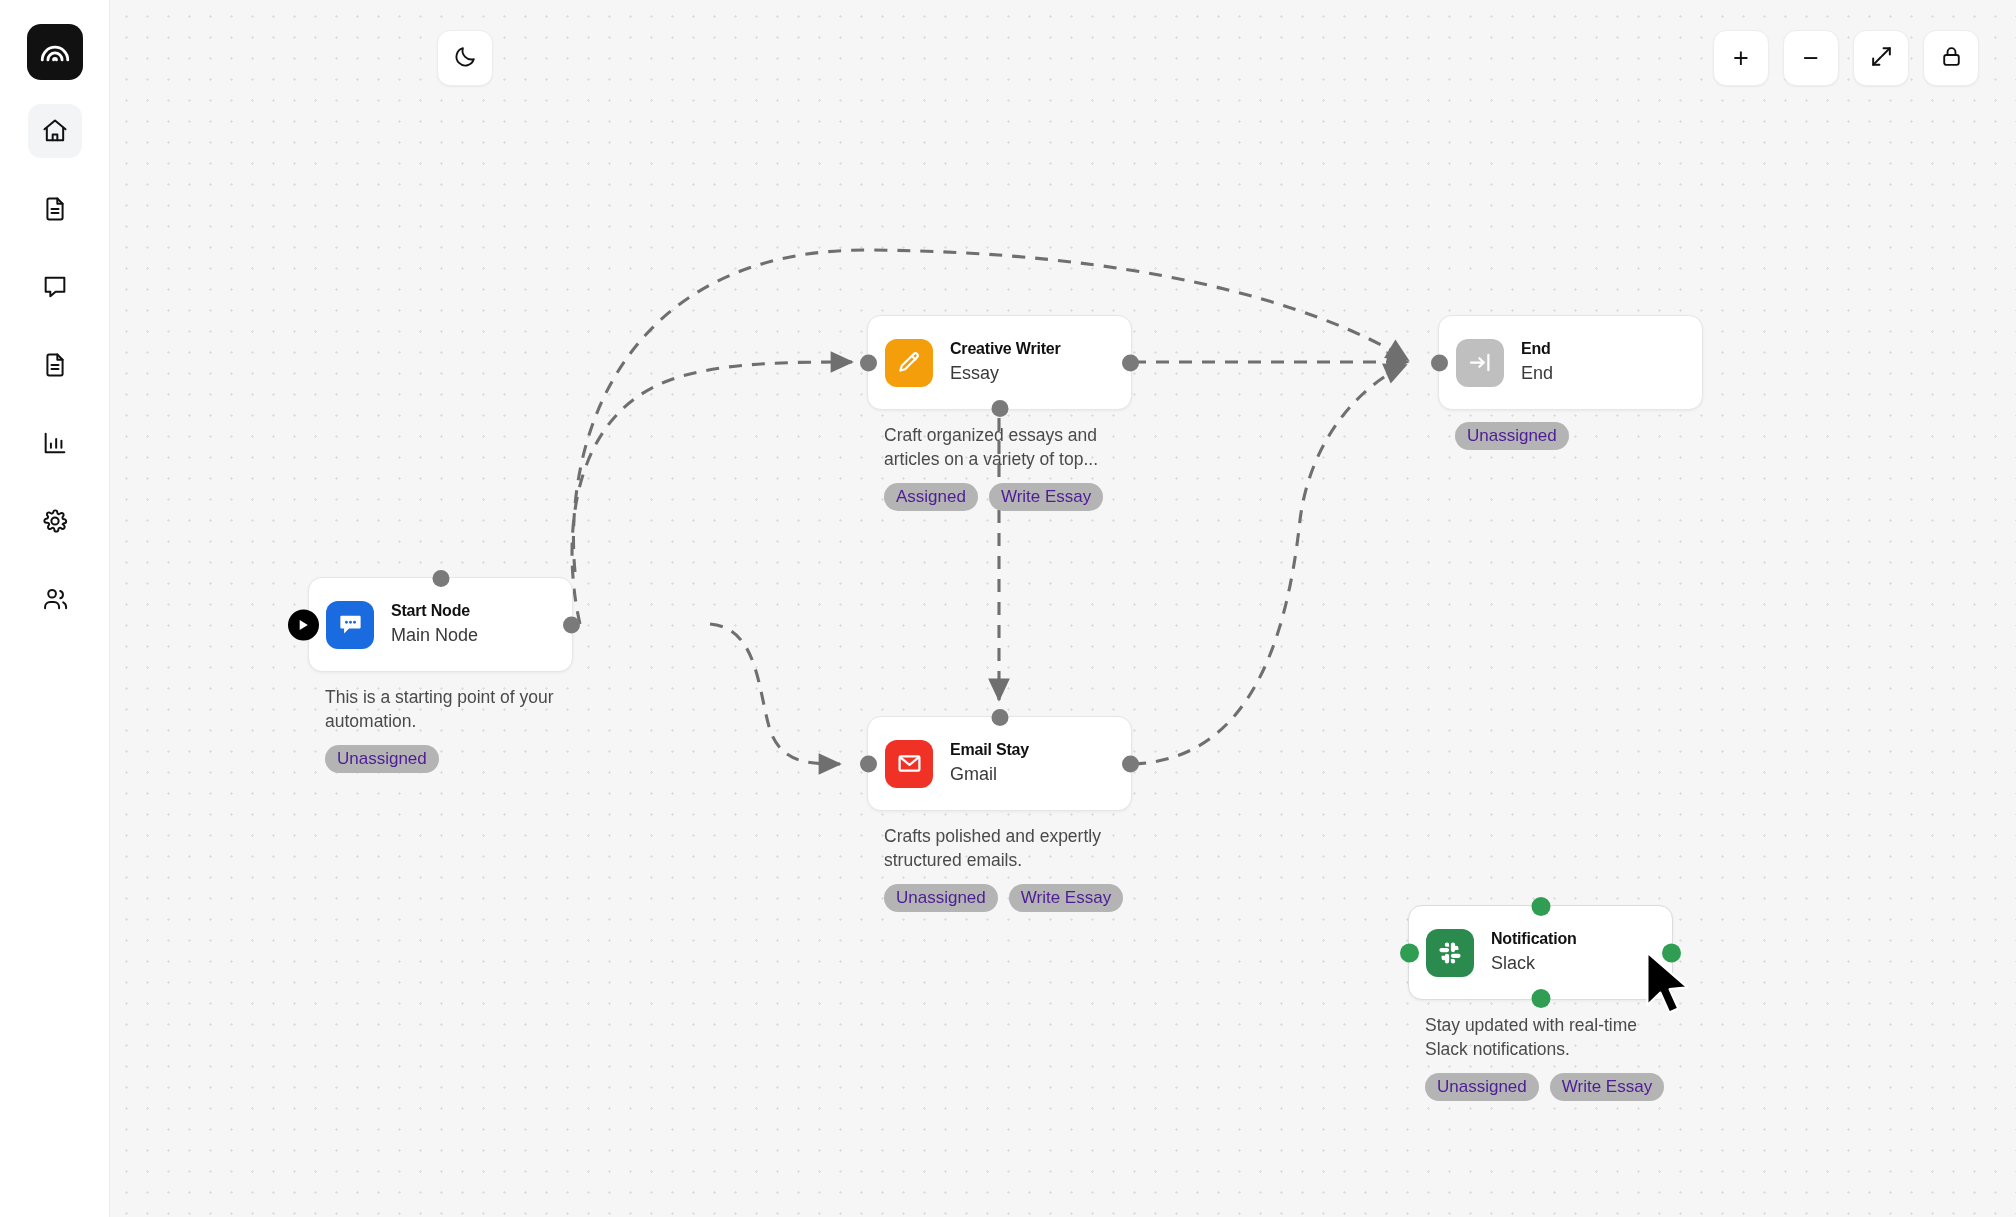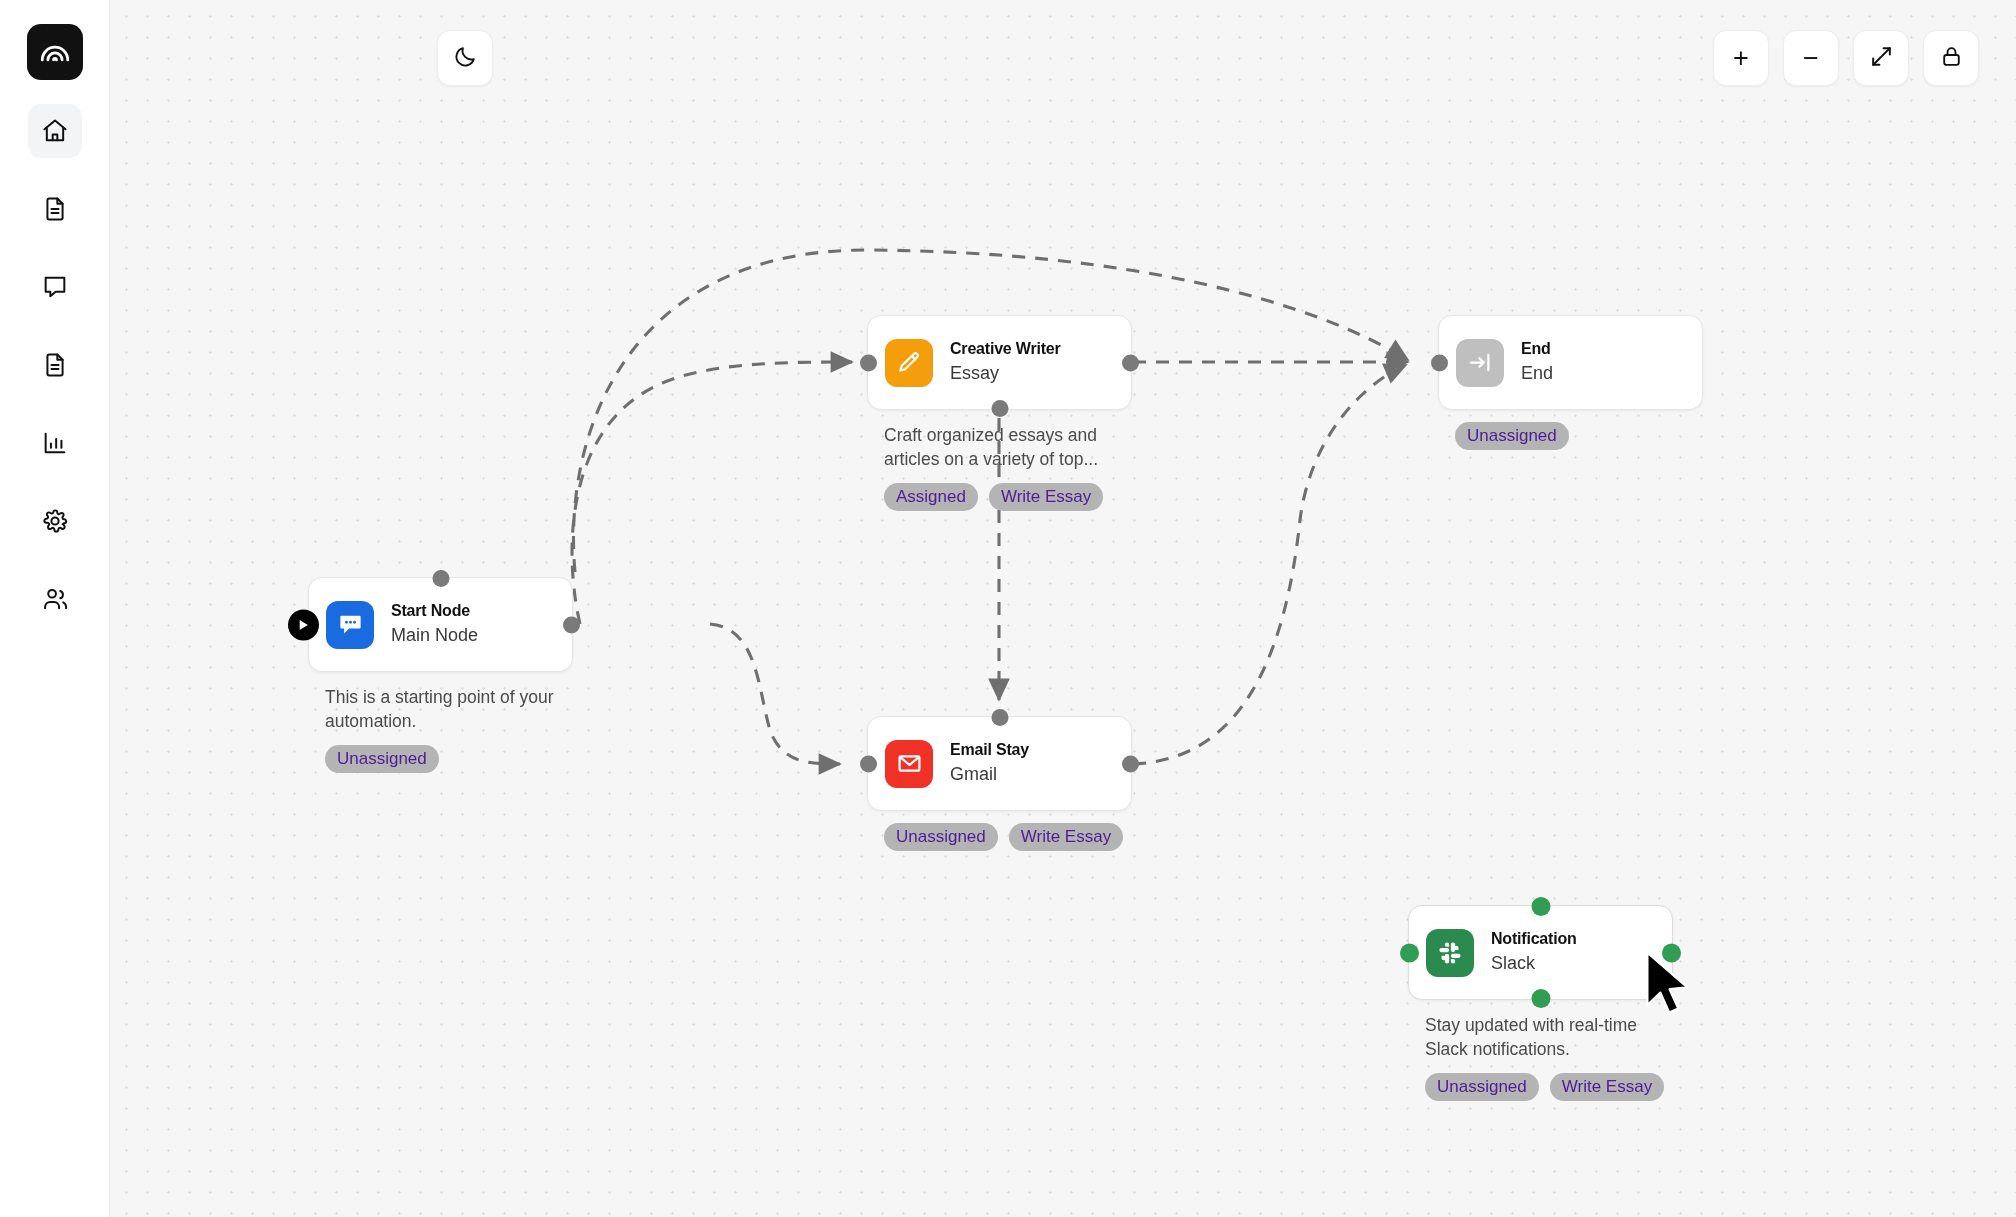--- a/index.html
+++ b/index.html
@@ -346,20 +346,21 @@
         <svg width="27" height="27" viewBox="0 0 24 24" fill="none" stroke="#ffffff" stroke-width="2" stroke-linejoin="round">
           <rect x="3.2" y="5.6" width="17.6" height="12.8" rx="1.1"></rect>
           <path d="M3.6 6.4 12 13.2l8.4-6.8"></path>
         </svg>
       </div>
       <div class="node-text">
         <div class="node-title">Email Stay</div>
         <div class="node-sub">Gmail</div>
       </div>
     </div>
+    <div class="node-desc">Crafts polished and expertly structured emails.</div>
     <div class="node-tags">
       <span class="tag">Unassigned</span>
       <span class="tag">Write Essay</span>
     </div>
   </div>
 
   <div class="node-wrap" style="left:1328px; top:315px;">
     <div class="node-card">
       <div class="handle left"></div>
       <div class="node-icon" style="background:#bfbfbf;">

